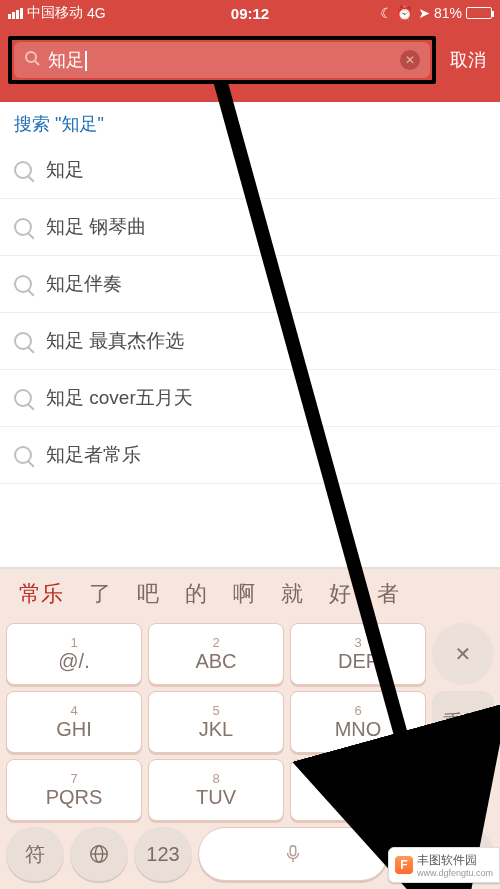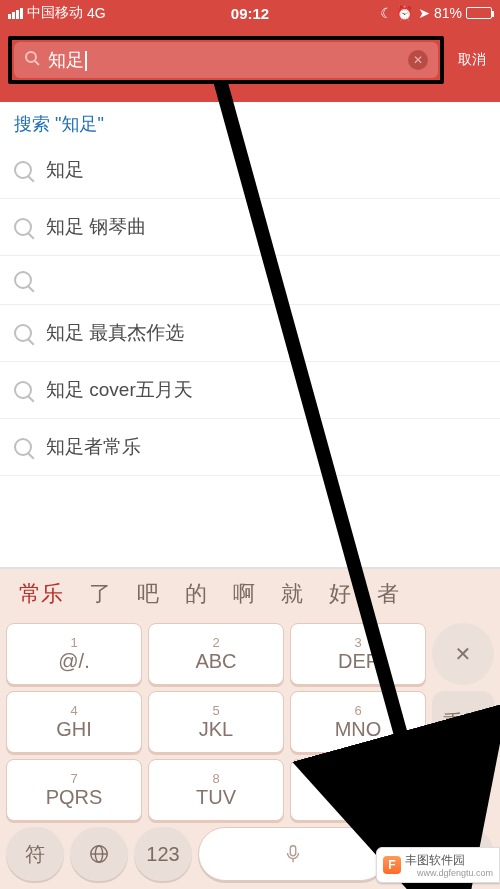--- a/index.html
+++ b/index.html
@@ -72,21 +72,21 @@
   .search-text{ color:#fff; font-size:18px; flex:1;}
   .cursor{
     display:inline-block;width:2px;height:20px;background:#fff;vertical-align:middle;
     margin-left:1px;
   }
   .clear-btn{
     width:20px;height:20px;border-radius:50%;background:#b94b45;
     color:#e7b4b0;display:flex;align-items:center;justify-content:center;
     font-size:12px;
   }
-  .cancel{ color:#fff;font-size:14px;padding:0 6px;}
+  .cancel{ color:#fff;font-size:18px;padding:0 6px;}
   
   .search-hint{
     color:#1e6fb8;
     font-size:18px;
     padding:10px 14px 6px 14px;
   }
   
   .suggestions{ list-style:none; }
   .suggestions li{
     display:flex;align-items:center;
@@ -169,21 +169,21 @@
     display:flex;align-items:center;gap:4px;
     padding:4px 6px;font-size:12px;color:#555;
     box-shadow:0 1px 2px rgba(0,0,0,.2);
   }
   .watermark .logo{
     width:18px;height:18px;border-radius:4px;
     background:linear-gradient(#ff9a57,#ff6a2b);
     color:#fff;display:flex;align-items:center;justify-content:center;
     font-weight:700;font-size:12px;
   }
-  .watermark .sub{font-size:9px;color:#999;display:block;line-height:1;margin-left:12px;}
+  .watermark .sub{font-size:9px;color:#999;display:block;line-height:1;}
 </style>
 </head>
 <body>
 
 <div class="status-bar">
   <div class="status-left">
     <span class="signal-bars">
         <span></span>
         <span></span>
         <span></span>
@@ -224,20 +224,21 @@
   <li>
       <span class="mag-icon"></span>
       <span>知足</span>
     </li>
   <li>
       <span class="mag-icon"></span>
       <span>知足  钢琴曲</span>
     </li>
   <li>
       <span class="mag-icon"></span>
+      <span>知足伴奏</span>
     </li>
   <li>
       <span class="mag-icon"></span>
       <span>知足 最真杰作选</span>
     </li>
   <li>
       <span class="mag-icon"></span>
       <span>知足 cover五月天</span>
     </li>
   <li>

